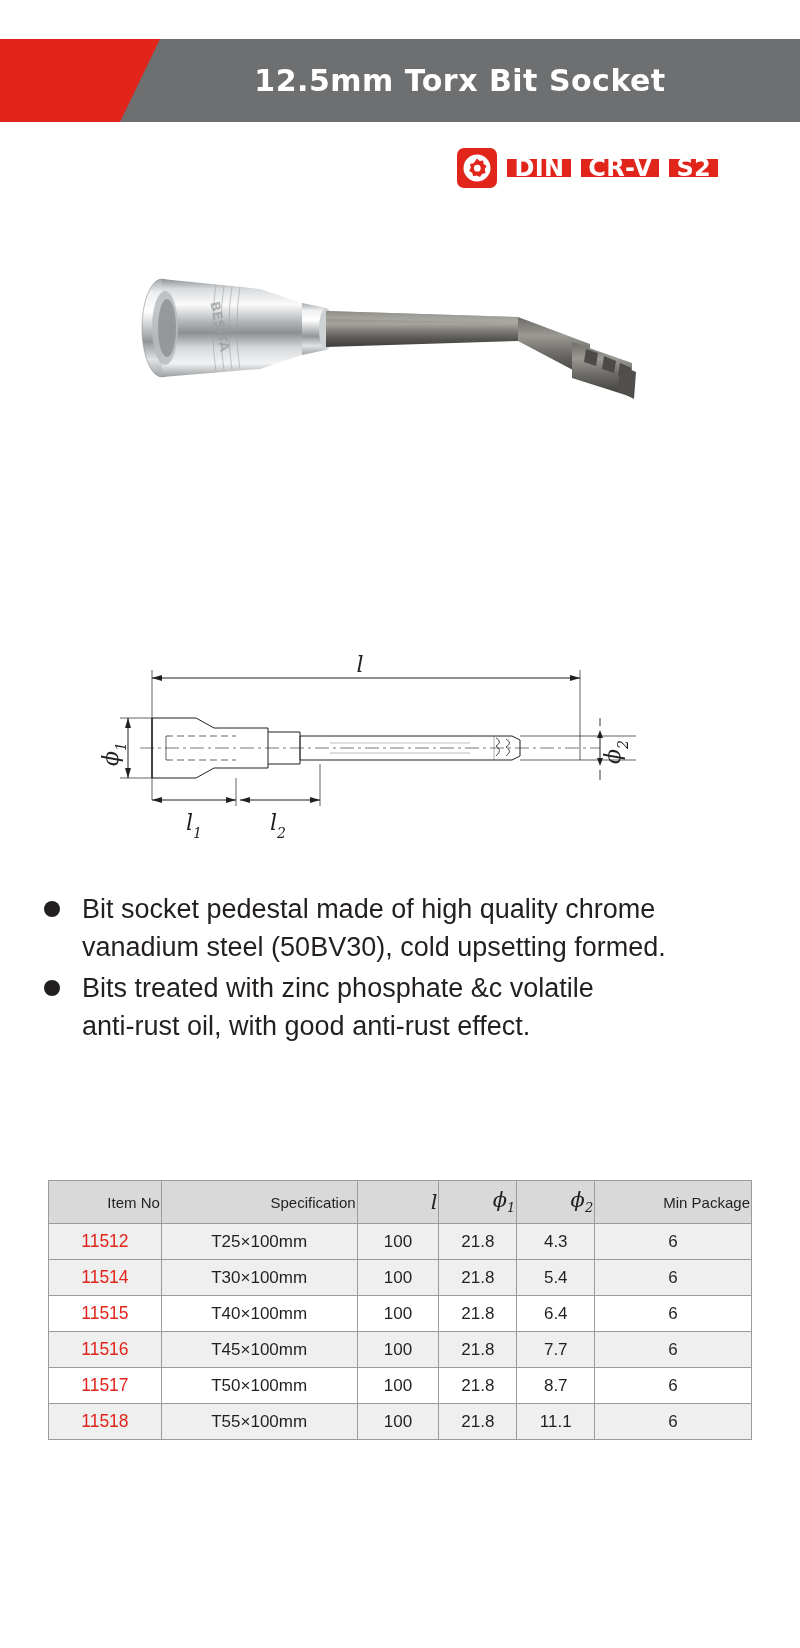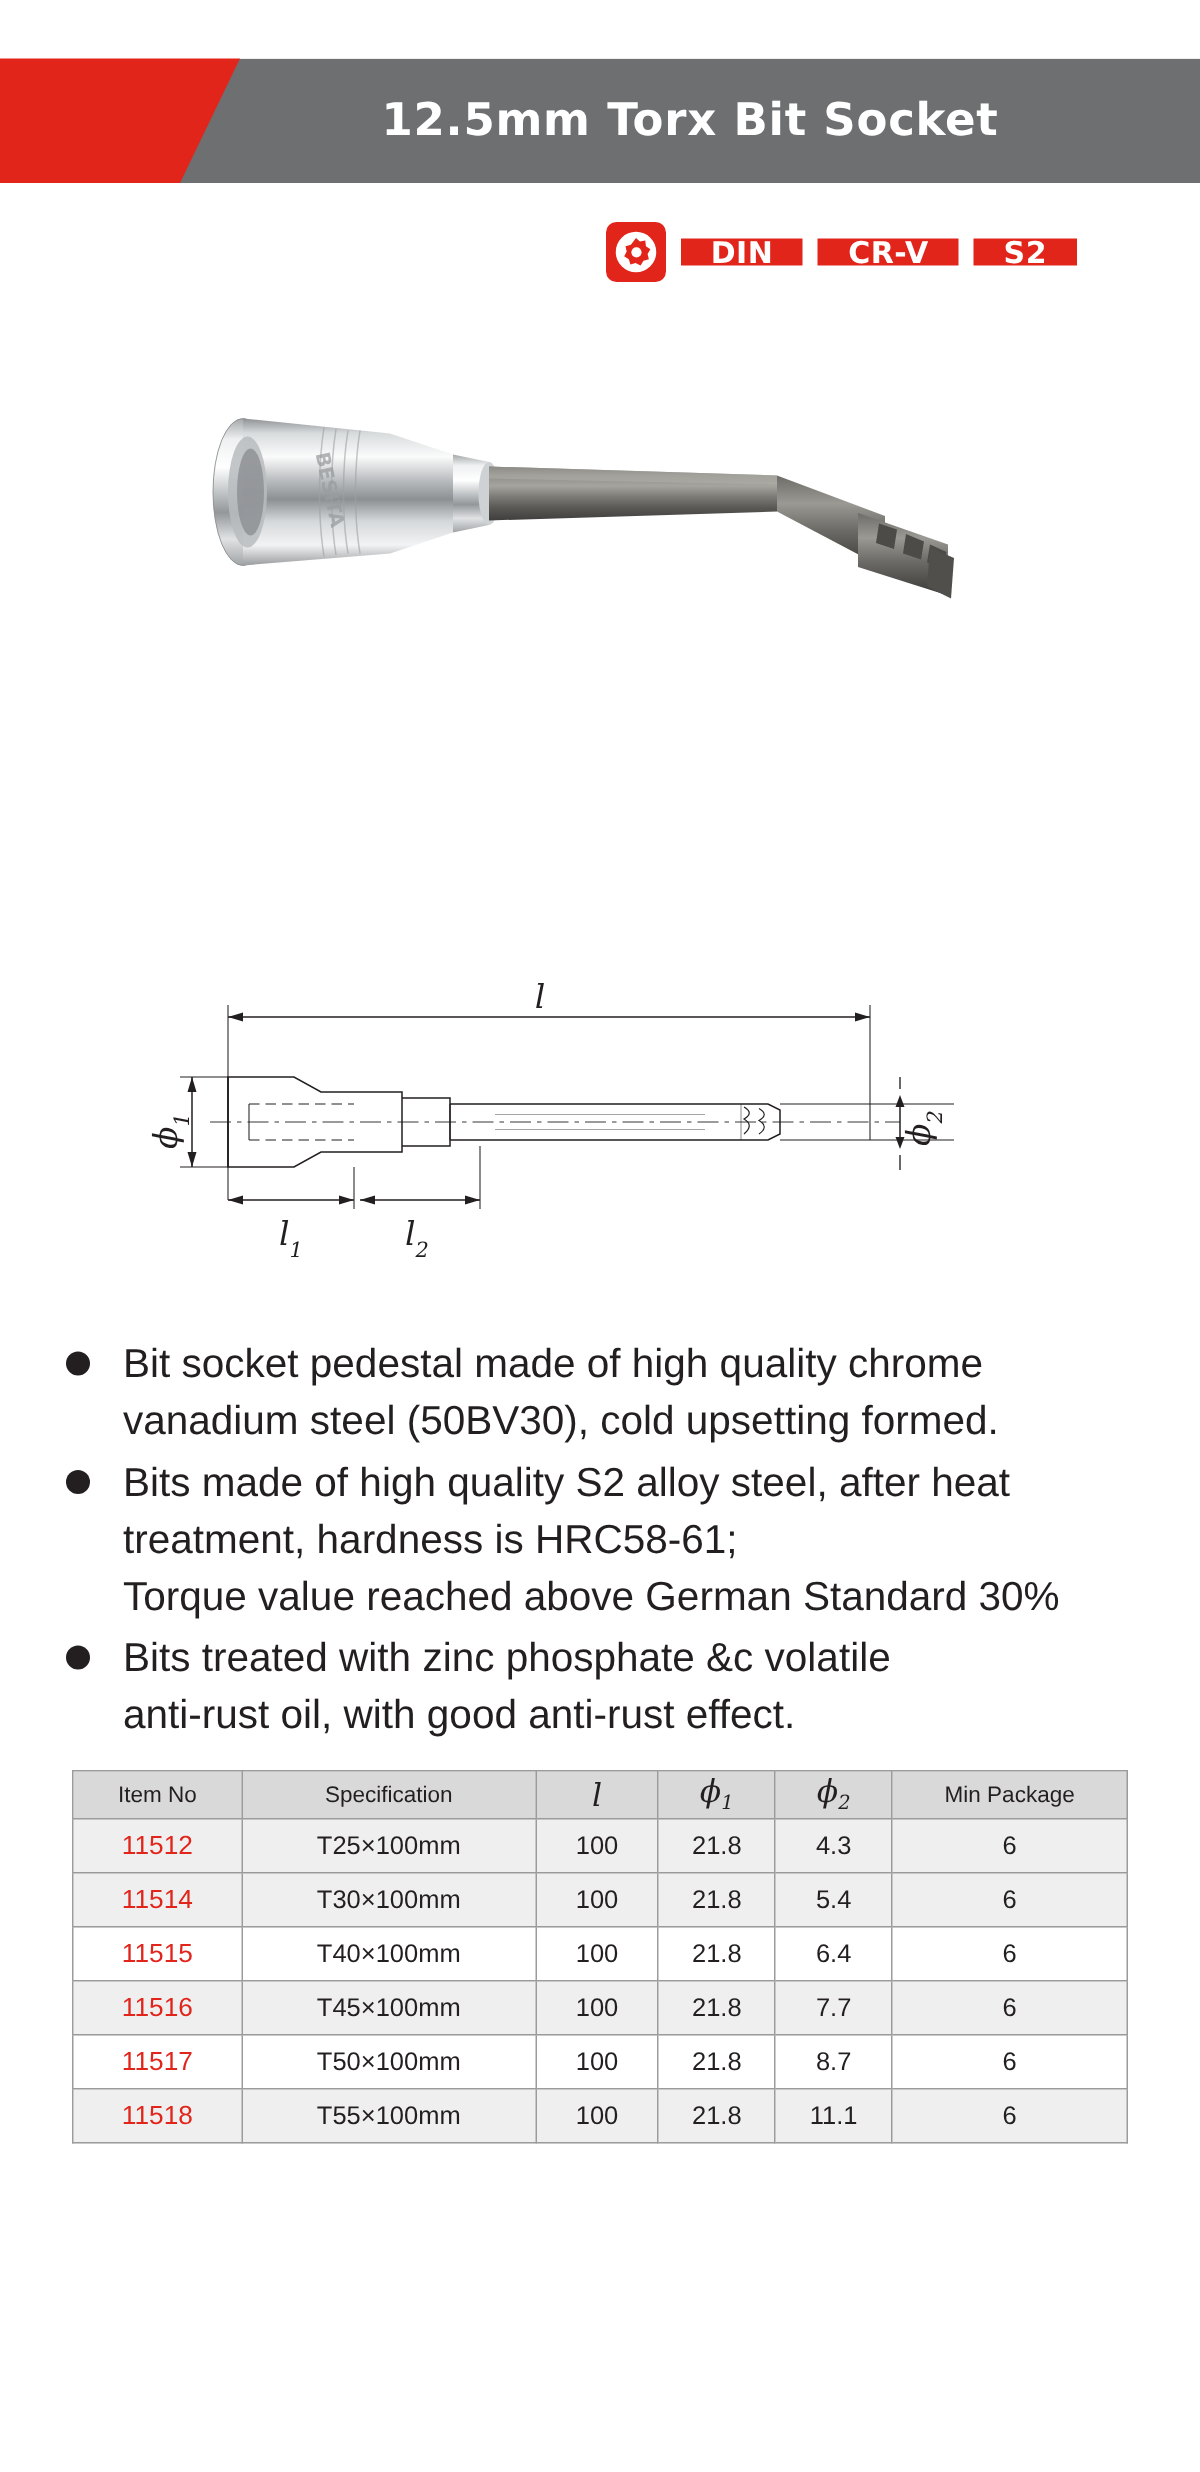--- a/index.html
+++ b/index.html
@@ -61,26 +61,26 @@
     width: 40px; height: 40px;
     background: #e1251b;
     border-radius: 7px;
     display: flex; align-items: center; justify-content: center;
   }
   .badge-text {
     height: 18px;
     background: #e1251b;
     color: #ffffff;
     font-weight: bold;
-    font-size: 20px;
+    font-size: 24px;
     font-family: "DejaVu Sans", sans-serif;
     display: flex;
     align-items: center;
     justify-content: center;
-    padding: 0 20px;
+    padding: 0 7px;
     letter-spacing: 0.3px;
   }
 
   
   .photo-area {
     position: absolute;
     left: 0; top: 200px;
     width: 800px; height: 420px;
   }
   .photo-wrap { position: absolute; left: 120px; top: 45px; }
@@ -132,24 +132,25 @@
     width: 704px;
     background: #ffffff;
   }
   table.spec th, table.spec td {
     border: 1px solid #9b9b9b;
     text-align: center;
     font-family: "Liberation Sans", sans-serif;
   }
   table.spec thead th {
     background: #d9d9d9;
-    height: 32px;
+    height: 43px;
     font-weight: normal;
     font-size: 15px;
     color: #231f20;
+    text-align: right;
   }
   table.spec thead th.ital {
     font-family: "DejaVu Serif", serif;
     font-style: italic;
     font-size: 21px;
   }
   table.spec thead th .sub {
     font-size: 13px;
     vertical-align: sub;
   }
@@ -334,26 +335,20 @@
 </div>
 
 <div class="bullets">
   <div class="bullet">
     <span class="dot"></span>
     <span class="bullet-text">Bit socket pedestal made of high quality chrome
 vanadium steel (50BV30), cold upsetting formed.</span>
   </div>
   <div class="bullet">
     <span class="dot"></span>
-    <span class="bullet-text">Bits made of high quality S2 alloy steel, after heat
-treatment, hardness is HRC58-61;
-Torque value reached above German Standard 30%</span>
-  </div>
-  <div class="bullet">
-    <span class="dot"></span>
     <span class="bullet-text">Bits treated with zinc phosphate &amp;c volatile
 anti-rust oil, with good anti-rust effect.</span>
   </div>
 </div>
 
 <div class="table-wrap">
   <table class="spec">
     <thead>
       <tr>
         <th class="col-item">Item No</th>

